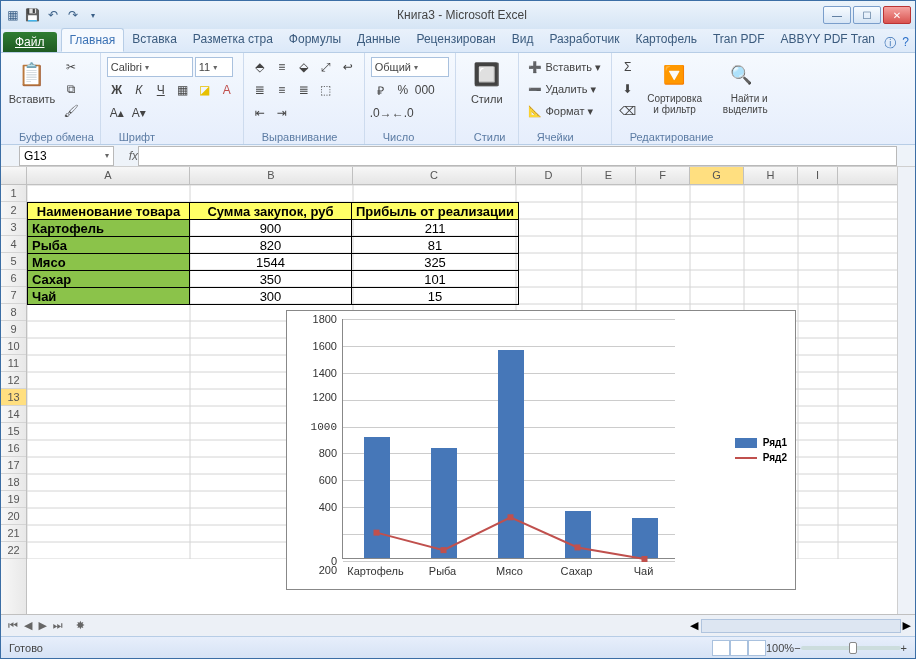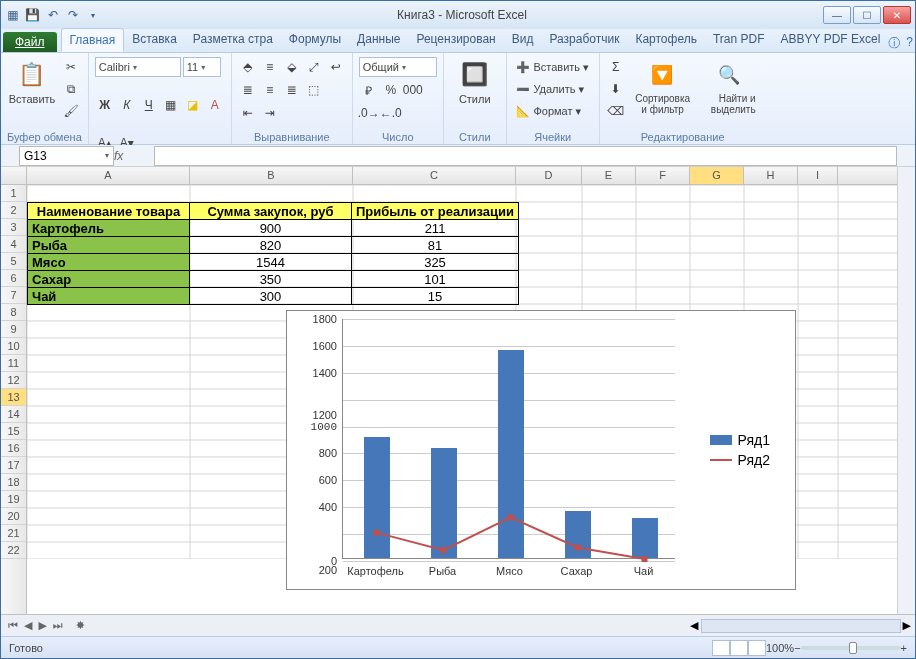--- a/index.html
+++ b/index.html
@@ -18,36 +18,36 @@
 
 .ribbon-tabs{height:24px;background:linear-gradient(#e9f1fb,#dce9f9);display:flex;align-items:flex-end;font-size:12px;padding-left:2px;border-bottom:1px solid #b7cde6;}
 .file-tab{background:linear-gradient(#2f7d32,#1e5a22);color:#fff;padding:3px 12px;border-radius:3px 3px 0 0;margin-right:4px;text-decoration:underline;}
 .rtab{padding:4px 8px;color:#3b5b7e;cursor:default;white-space:nowrap;}
 .rtab.active{background:#f5f9fe;border:1px solid #b7cde6;border-bottom:1px solid #f5f9fe;border-radius:3px 3px 0 0;color:#3b72b5;}
 .ribbon-tabs .help{margin-left:auto;display:flex;gap:6px;padding-right:6px;color:#3b72b5;font-size:12px;}
 
 
 .ribbon{height:92px;background:linear-gradient(#f5f9fe,#e6eefc);border-bottom:1px solid #b7cde6;display:flex;font-size:11px;color:#444;}
 .rgroup{border-right:1px solid #cddbee;padding:2px 6px 0 6px;display:flex;flex-direction:column;justify-content:space-between;}
-.rgroup .glabel{text-align:center;font-size:11px;color:#5b7ba3;padding:1px 0;white-space:nowrap;}
+.rgroup .glabel{text-align:left;font-size:11px;color:#5b7ba3;padding:1px 0;white-space:nowrap;margin-left:12px;}
 .rgroup .gbody{flex:1;display:flex;align-items:flex-start;gap:4px;padding-top:2px;}
 .bigbtn{display:flex;flex-direction:column;align-items:center;gap:2px;padding:2px 4px;width:50px;}
 .bigbtn .ic{width:32px;height:32px;display:flex;align-items:center;justify-content:center;font-size:22px;}
 .smallcol{display:flex;flex-direction:column;gap:2px;}
 .smallbtn{width:20px;height:20px;display:flex;align-items:center;justify-content:center;font-size:12px;border:1px solid transparent;}
 .combo{height:20px;border:1px solid #a9c1de;background:#fff;display:flex;align-items:center;padding:0 3px;font-size:11px;gap:3px;}
 .combo .dd{font-size:8px;color:#666;}
 .row{display:flex;gap:2px;align-items:center;}
 .btn{height:20px;padding:0 4px;display:flex;align-items:center;gap:3px;font-size:11px;}
 
 
 .namebar{height:22px;border-bottom:1px solid #cfcfcf;display:flex;align-items:center;font-size:12px;background:#eef3f9;}
 .namebox{width:95px;height:20px;border:1px solid #b9b9b9;background:#fff;margin-left:18px;display:flex;align-items:center;padding:0 4px;}
 .namebox .dd{margin-left:auto;font-size:8px;color:#666}
-.fxbtn{width:40px;text-align:left;color:#666;font-style:italic;}
+.fxbtn{width:24px;text-align:right;color:#666;font-style:italic;}
 .fxline{flex:1;height:20px;border:1px solid #b9b9b9;background:#fff;margin-right:18px;}
 
 
 .gridwrap{flex:1;display:flex;overflow:hidden;position:relative;background:#fff;}
 .colstrip{position:absolute;left:0;top:0;right:18px;height:18px;display:flex;background:linear-gradient(#f7f7f7,#e5e5e5);border-bottom:1px solid #c0c0c0;}
 .corner{width:26px;border-right:1px solid #c0c0c0;background:linear-gradient(#f7f7f7,#e5e5e5);}
 .ch{border-right:1px solid #c0c0c0;text-align:center;font-size:11px;color:#555;line-height:17px;}
 .ch.sel{background:#ffdf80;}
 .rowstrip{position:absolute;left:0;top:18px;bottom:0;width:26px;background:linear-gradient(90deg,#f7f7f7,#e8e8e8);border-right:1px solid #c0c0c0;}
 .rh{height:17px;border-bottom:1px solid #d4d4d4;text-align:center;font-size:11px;color:#555;line-height:16px;}
@@ -65,21 +65,21 @@
 
 .selcell{position:absolute;border:2px solid #000;background:#fff;width:54px;height:17px;}
 
 
 .chart{position:absolute;border:1px solid #888;background:#fff;font-size:11px;}
 .chart .plot{position:absolute;left:55px;top:8px;right:120px;bottom:30px;border-left:1px solid #888;border-bottom:1px solid #888;}
 .chart .grid hr{position:absolute;left:0;right:0;border:0;border-top:1px solid #ccc;}
 .chart .ylab{position:absolute;left:0;width:50px;text-align:right;font-size:11px;color:#333;transform:translateY(-50%);}
 .chart .xlab{position:absolute;bottom:12px;font-size:11px;color:#333;text-align:center;transform:translateX(-50%);}
 .chart .bar{position:absolute;bottom:0;width:26px;background:#4677b8;}
-.chart .legend{position:absolute;right:25px;top:50%;transform:translateY(-50%);font-size:14px;}
+.chart .legend{position:absolute;right:8px;top:50%;transform:translateY(-50%);font-size:10px;font-weight:bold;}
 .chart .legend .li{display:flex;align-items:center;gap:6px;margin:4px 0;}
 .chart .legend .sw{width:22px;height:10px;}
 .chart svg.line{position:absolute;inset:0;overflow:visible;}
 
 
 .sheettabs{height:22px;border-top:1px solid #c0c0c0;background:#ecf0f6;display:flex;align-items:center;font-size:11px;}
 .sheettabs .nav{display:flex;gap:0;padding:0 4px;color:#666;}
 .sheettabs .nav span{padding:0 3px;}
 .sheettab{padding:2px 10px;border:1px solid #9db4d1;border-bottom:none;background:#e6eefc;margin-left:-1px;}
 .sheettab.active{background:#fff;font-weight:bold;}
@@ -119,21 +119,21 @@
         <div class="rtab active">Главная</div>
         <div class="rtab">Вставка</div>
         <div class="rtab">Разметка стра</div>
         <div class="rtab">Формулы</div>
         <div class="rtab">Данные</div>
         <div class="rtab">Рецензирован</div>
         <div class="rtab">Вид</div>
         <div class="rtab">Разработчик</div>
         <div class="rtab">Картофель</div>
         <div class="rtab">Tran PDF</div>
-        <div class="rtab">ABBYY PDF Excel</div>
+        <div class="rtab">ABBYY PDF Tran</div>
       </div>
     <div class="help">
       <span>ⓘ</span>
       <span style="color:#2a6fc9">?</span>
 
     </div>
   </div>
 
   <div class="ribbon">
     <div class="rgroup">
@@ -145,21 +145,21 @@
         <div class="smallcol">
           <div class="smallbtn">✂</div>
           <div class="smallbtn">⧉</div>
           <div class="smallbtn">🖌</div>
         </div>
       </div>
       <div class="glabel">Буфер обмена</div>
     </div>
 
     <div class="rgroup">
-      <div class="gbody" style="flex-direction:column;gap:18px;">
+      <div class="gbody" style="flex-direction:column;gap:3px;">
         <div class="row">
           <div class="combo" style="width:86px">
               <span>Calibri</span>
               <span class="dd">▾</span>
             </div>
           <div class="combo" style="width:38px">
               <span>11</span>
               <span class="dd">▾</span>
             </div>
         </div>
@@ -419,21 +419,21 @@
               <rect x="298.5" y="236.98333333333332" width="6" height="6" fill="#c0504d"></rect>
             </svg>
         </div>
         <div id="ylabs">
             <div class="ylab" style="top: 250px;">0</div>
             <div class="ylab" style="top: 223.111px; margin-top: 36px;">200</div>
             <div class="ylab" style="top: 196.222px;">400</div>
             <div class="ylab" style="top: 169.333px;">600</div>
             <div class="ylab" style="top: 142.444px;">800</div>
             <div class="ylab" style="top: 115.556px; font-family: Liberation Mono, monospace;">1000</div>
-            <div class="ylab" style="top: 104px;">1200</div>
+            <div class="ylab" style="top: 86px;">1200</div>
             <div class="ylab" style="top: 61.7778px;">1400</div>
             <div class="ylab" style="top: 34.8889px;">1600</div>
             <div class="ylab" style="top: 8px;">1800</div>
           </div>
         <div id="xlabs">
             <div class="xlab" style="left: 88.5px;">Картофель</div>
             <div class="xlab" style="left: 155.5px;">Рыба</div>
             <div class="xlab" style="left: 222.5px;">Мясо</div>
             <div class="xlab" style="left: 289.5px;">Сахар</div>
             <div class="xlab" style="left: 356.5px;">Чай</div>

